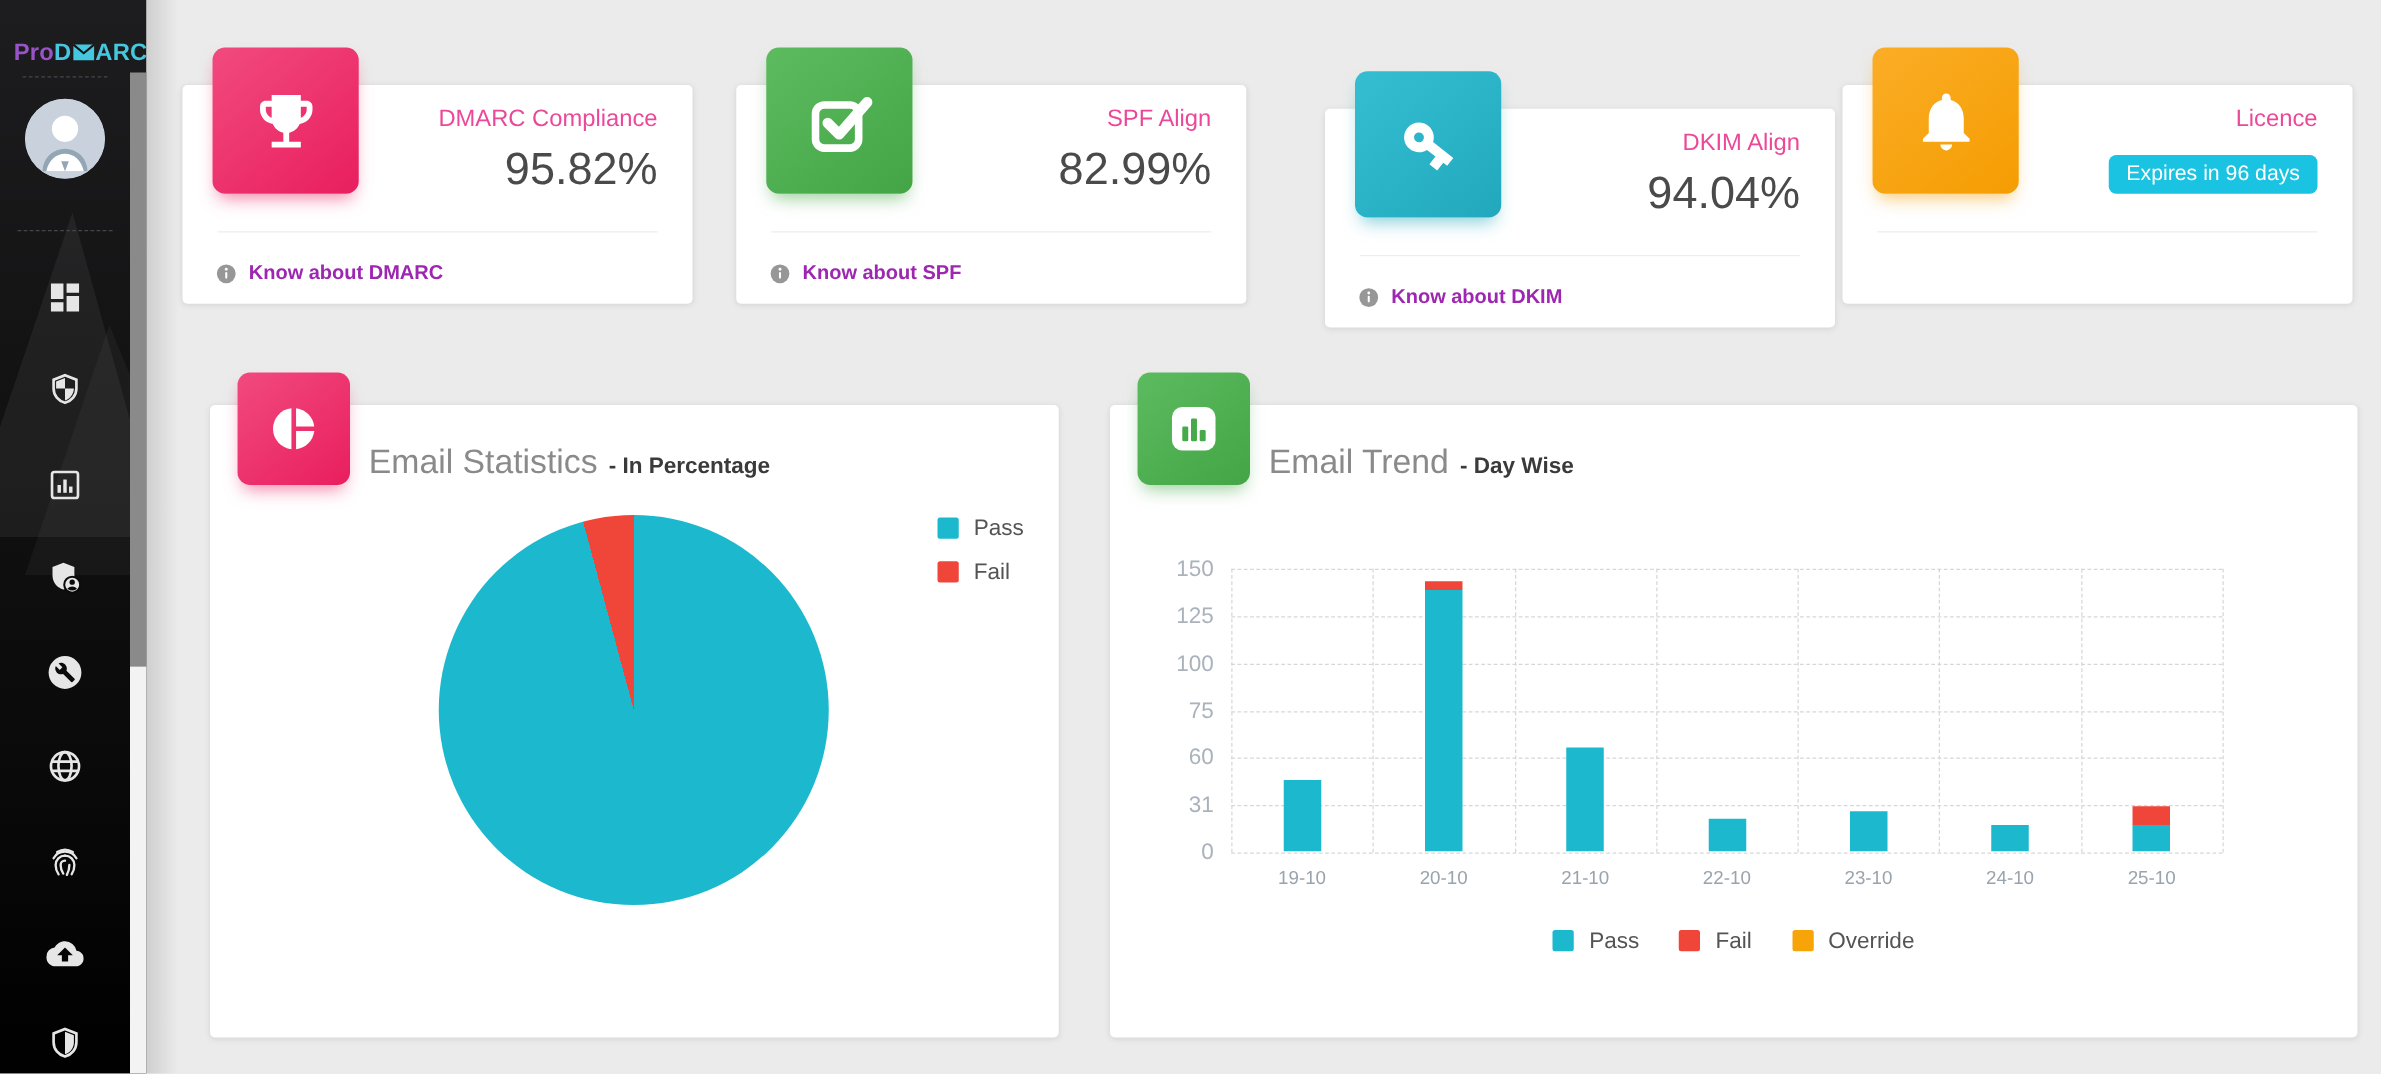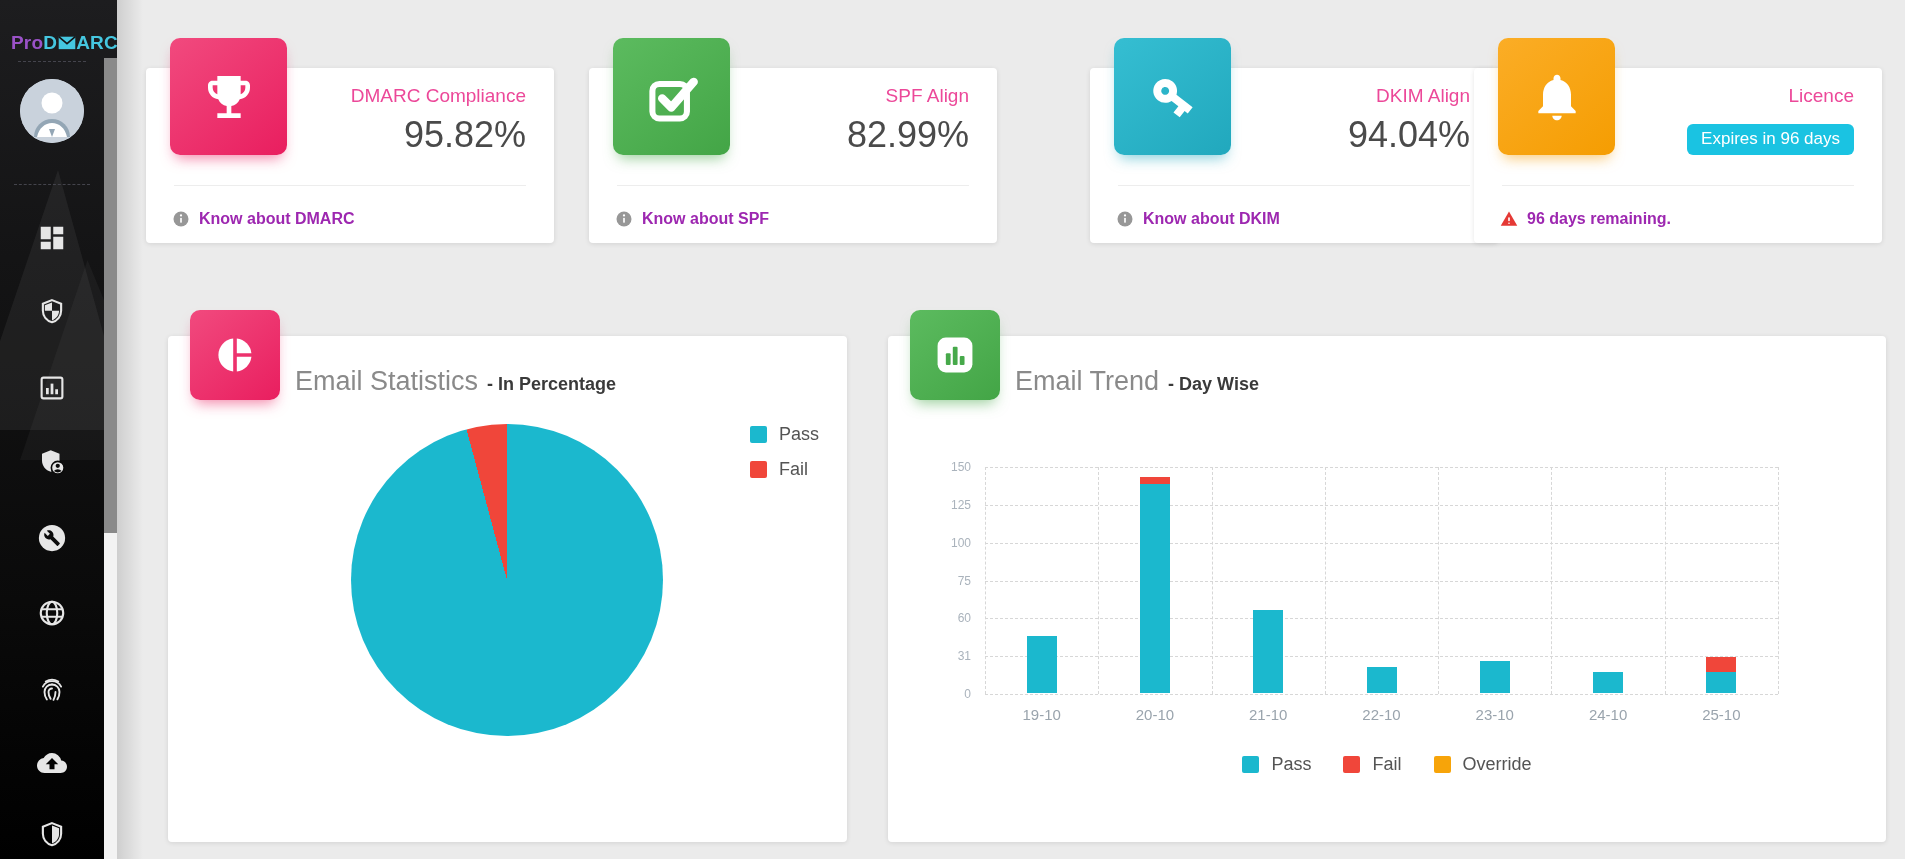--- a/index.html
+++ b/index.html
@@ -52,41 +52,41 @@
   .stat-value { position:absolute; right:28px; top:46px; font-size:36px; color:#4a4a4a; }
   .stat-badge { position:absolute; right:28px; top:56px; background:#1ac3e2; color:#fff; font-size:17px;
     padding:5px 14px 6px; border-radius:6px; }
   .stat-div { position:absolute; left:28px; right:28px; top:117px; border-top:1px solid #ededed; }
   .stat-footer { position:absolute; left:26px; top:130px; height:42px; display:flex; align-items:center; gap:9px; cursor:pointer; }
   .stat-footer .ficon { width:18px; height:18px; }
   .stat-footer .ficon svg { width:100%; height:100%; display:block; }
   .stat-footer .ftext { font-size:16px; color:#9d27b0;font-weight:bold; }
 
   
-  .chart-card { top:336px; height:506px; }
+  .chart-card { top:324px; height:506px; }
   .chart-tile { left:22px; top:-26px; width:90px; height:90px; color:#fff; }
   .chart-tile svg { width:44px; height:44px; }
   .card-title-row { position:absolute; left:127px; top:30px; display:flex; align-items:baseline; gap:9px; }
   .card-title { font-size:27px; color:#8a8a8a; }
   .card-subtitle { font-size:18px; color:#3a3a3a; font-weight:700; }
 
   
   #pie-card { left:168px; width:679px; }
   .pie { position:absolute; left:183px; top:88px; width:312px; height:312px; border-radius:50%; }
   .pie-legend { position:absolute; left:582px; top:88px; display:flex; flex-direction:column; gap:14px; }
   .legend-item { display:flex; align-items:center; gap:12px; cursor:pointer; }
   .legend-swatch { width:17px; height:17px; border-radius:2px; flex:none; }
   .legend-label { font-size:18px; color:#545454; }
 
   
   #trend-card { left:888px; width:998px; }
   .plot { position:absolute; left:97px; top:131px; width:793px; height:227px; }
   .hgrid { position:absolute; left:0; width:100%; border-top:1px dashed #d7d7d7; }
   .vgrid { position:absolute; top:0; height:100%; border-left:1px dashed #d7d7d7; }
-  .ytick { position:absolute; left:-72px; width:58px; text-align:right; font-size:12px; color:#aab3bc; transform:translateY(-50%); }
+  .ytick { position:absolute; left:-72px; width:58px; text-align:right; font-size:18px; color:#aab3bc; transform:translateY(-50%); }
   .xtick { position:absolute; top:239px; font-size:15px; color:#9aa4ad; text-align:center; }
   .bar { position:absolute; bottom:1px; width:30px; display:flex; flex-direction:column-reverse; }
   .bar-seg { width:100%; }
   .trend-legend { position:absolute; left:0; right:0; top:418px; display:flex; justify-content:center; gap:32px; }
 </style>
 </head>
 <body>
 
 <div class="app">
 
@@ -198,21 +198,21 @@
           <svg viewBox="0 0 24 24">
             <circle cx="12" cy="12" r="10" fill="#979797"></circle>
             <rect x="10.9" y="10.2" width="2.2" height="7" rx="1.1" fill="#fff"></rect>
             <circle cx="12" cy="7.2" r="1.5" fill="#fff"></circle>
           </svg>
         </span>
       <span class="ftext">Know about SPF</span>
     </div>
   </div>
 
-  <div class="card stat-card" style="left:1090px;">
+  <div class="card stat-card" style="left:1060px;margin-top:19px;">
     <div class="tile stat-tile tile-teal">
         <svg viewBox="0 0 24 24">
           <g transform="rotate(38 12 12) translate(1.8 1.8) scale(0.85)">
             <path fill="currentColor" d="M12.65 10C11.83 7.67 9.61 6 7 6c-3.31 0-6 2.69-6 6s2.69 6 6 6c2.61 0 4.83-1.67 5.65-4H17v4h4v-4h2v-4H12.65zM7 14c-1.1 0-2-.9-2-2s.9-2 2-2 2 .9 2 2-.9 2-2 2z"></path>
           </g>
         </svg>
       </div>
     <div class="stat-label">DKIM Align</div>
     <div class="stat-value">94.04%</div>
     <div class="stat-div"></div>
@@ -230,30 +230,20 @@
 
   <div class="card stat-card" style="left:1474px;">
     <div class="tile stat-tile tile-orange">
         <svg viewBox="0 0 24 24">
           <path fill="currentColor" d="M12 22c1.1 0 2-.9 2-2h-4c0 1.1.9 2 2 2zm6-6v-5c0-3.07-1.63-5.64-4.5-6.32V4c0-.83-.67-1.5-1.5-1.5s-1.5.67-1.5 1.5v.68C7.63 5.36 6 7.92 6 11v5l-2 2v1h16v-1l-2-2z"></path>
         </svg>
       </div>
     <div class="stat-label">Licence</div>
     <div class="stat-badge">Expires in 96 days</div>
     <div class="stat-div"></div>
-    <div class="stat-footer">
-      <span class="ficon">
-          <svg viewBox="0 0 24 24">
-            <path fill="#e53935" d="M1 21h22L12 2 1 21z"></path>
-            <rect x="10.9" y="9.5" width="2.2" height="5.5" rx="1" fill="#fff"></rect>
-            <rect x="10.9" y="16.6" width="2.2" height="2.2" rx="1" fill="#fff"></rect>
-          </svg>
-        </span>
-      <span class="ftext">96 days remaining.</span>
-    </div>
   </div>
 
   <div class="card chart-card" id="pie-card">
     <div class="tile chart-tile tile-pink">
         <svg viewBox="0 0 24 24">
           <path fill="currentColor" d="M11 3.05A9 9 0 0 0 11 20.95z"></path>
           <path fill="currentColor" d="M13 3.05A9 9 0 0 1 20.95 11H13z"></path>
           <path fill="currentColor" d="M13 13h7.95A9 9 0 0 1 13 20.95z"></path>
         </svg>
       </div>

